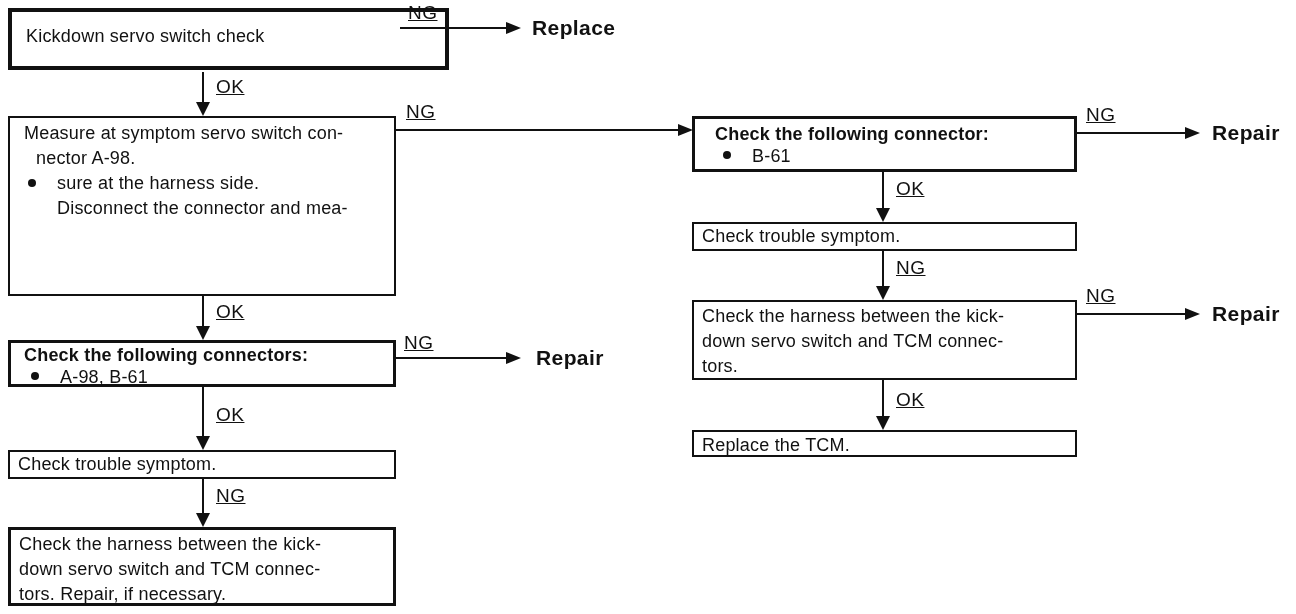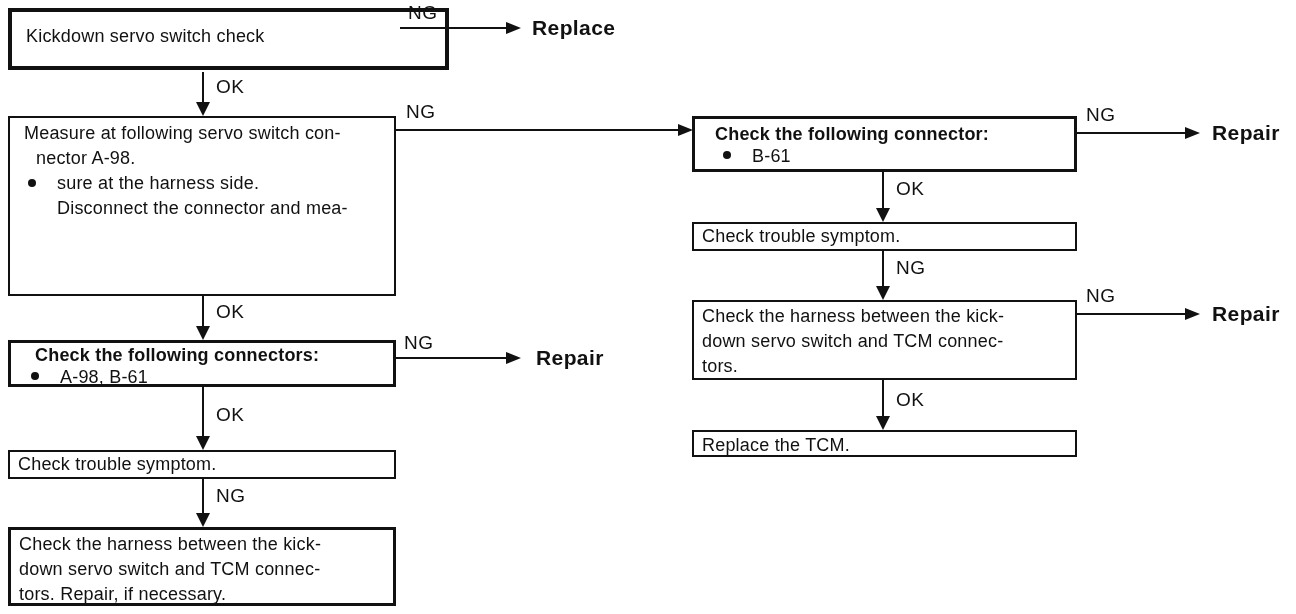--- a/index.html
+++ b/index.html
@@ -19,21 +19,21 @@
   .arr-r {
     position:absolute; width:0; height:0;
     border-top:6px solid transparent; border-bottom:6px solid transparent;
     border-left:15px solid #111111;
   }
   .arr-d {
     position:absolute; width:0; height:0;
     border-left:7px solid transparent; border-right:7px solid transparent;
     border-top:14px solid #111111;
   }
-  .lbl { position:absolute; font-size:19px; letter-spacing:0.5px; }
+  .lbl { position:absolute; font-size:19px; letter-spacing:0.5px;text-decoration:underline; }
   .term { position:absolute; font-size:21px; font-weight:bold; letter-spacing:0.4px; }
   .hdr { font-weight:bold; }
   .bullet-row { display:flex; }
   .bullet {
     flex:none; width:8px; height:8px; border-radius:50%;
     background:#111111; margin:8px 0 0 12px;
   }
   .btxt { margin-left:21px; }
   .pad1 { padding:12px 0 0 14px; }
   .pad2 { padding:3px 8px 0 6px; }
@@ -45,33 +45,33 @@
 </head>
 <body>
 
 <div class="stage">
 
   <div class="box thick pad1" style="left:8px; top:8px; width:441px; height:62px;">
     <span>Kickdown servo switch check</span>
   </div>
 
   <div class="box pad2" style="left:8px; top:116px; width:388px; height:180px;">
-    <div style="margin-left:8px;">Measure at following servo switch con-</div>
+    <div style="margin-left:8px;">Measure at symptom servo switch con-</div>
     <div style="margin-left:20px;">nector A-98.</div>
     <div class="bullet-row">
       <span class="bullet"></span>
       <div class="btxt">
         <div>sure at the harness side.</div>
         <div>Disconnect the connector and mea-</div>
       </div>
     </div>
   </div>
 
   <div class="box mid pad3" style="left:8px; top:340px; width:388px; height:47px;">
-    <div class="hdr" style="margin-left:16px;">Check the following connectors:</div>
+    <div class="hdr" style="margin-left:5px;">Check the following connectors:</div>
     <div class="bullet-row">
       <span class="bullet" style="margin-top:6px;"></span>
       <div class="btxt">A-98, B-61</div>
     </div>
   </div>
 
   <div class="box pad4" style="left:8px; top:450px; width:388px; height:29px;">
     <span>Check trouble symptom.</span>
   </div>
 

